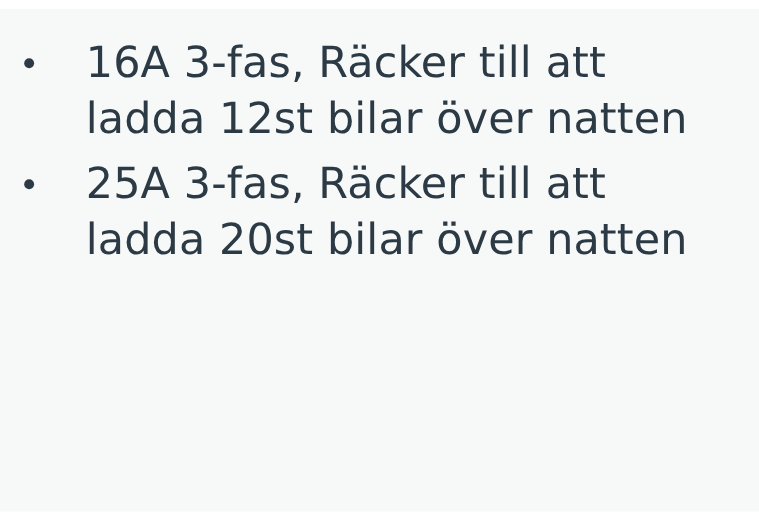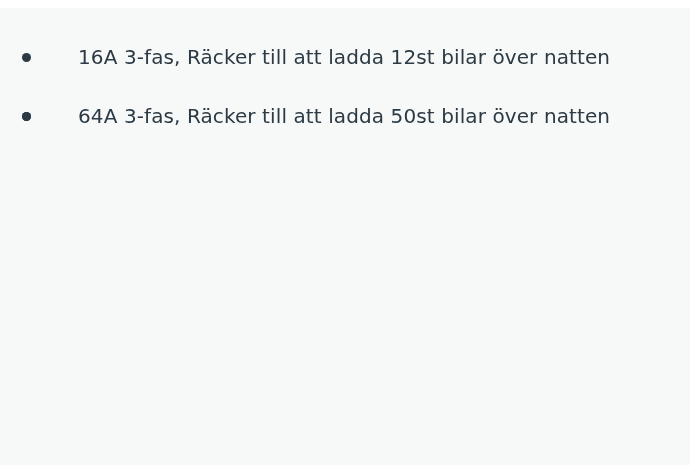--- a/index.html
+++ b/index.html
@@ -37,21 +37,21 @@
     left: 0;
     top: 24px;
     width: 690px;
   }
   .bullet-item {
     position: relative;
     padding-left: 78px;
     padding-right: 20px;
     margin-bottom: 8px;
     color: #2b3a44;
-    font-size: 20px;
+    font-size: 39px;
     line-height: 51px;
     letter-spacing: 0.1px;
   }
   .bullet-item .dot {
     position: absolute;
     left: 22px;
     top: 21px;
     width: 9px;
     height: 9px;
     border-radius: 50%;
@@ -66,20 +66,17 @@
 
 <div class="page">
   <div class="content-panel">
     <ul class="bullet-list">
       <li class="bullet-item">
         <span class="dot"></span>
         <span class="bullet-text">16A 3-fas, Räcker till att ladda 12st bilar över natten</span>
       </li>
       <li class="bullet-item">
         <span class="dot"></span>
-      </li>
-      <li class="bullet-item">
-        <span class="dot"></span>
-        <span class="bullet-text">64A 3-fas, Räcker till att ladda 50st bilar över natten</span>
+        <span class="bullet-text">25A 3-fas, Räcker till att ladda 20st bilar över natten</span>
       </li>
     </ul>
   </div>
 </div>
 
 </body></html>

